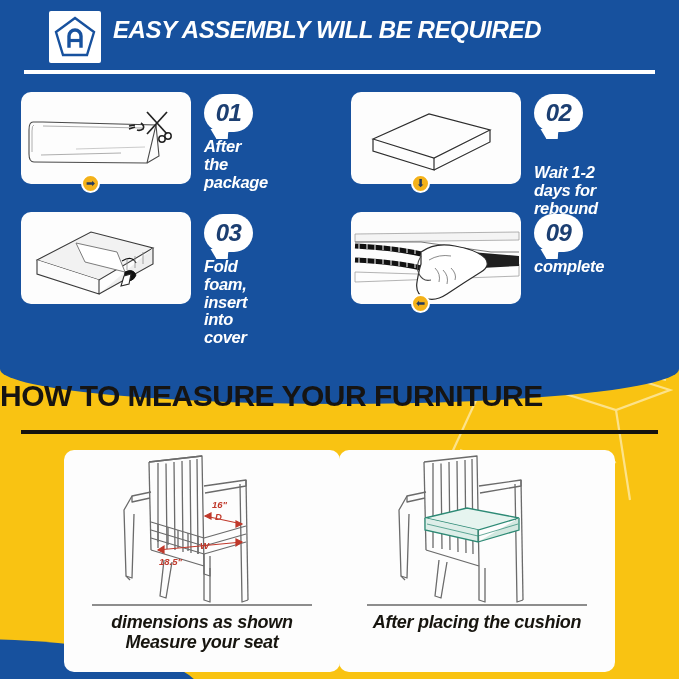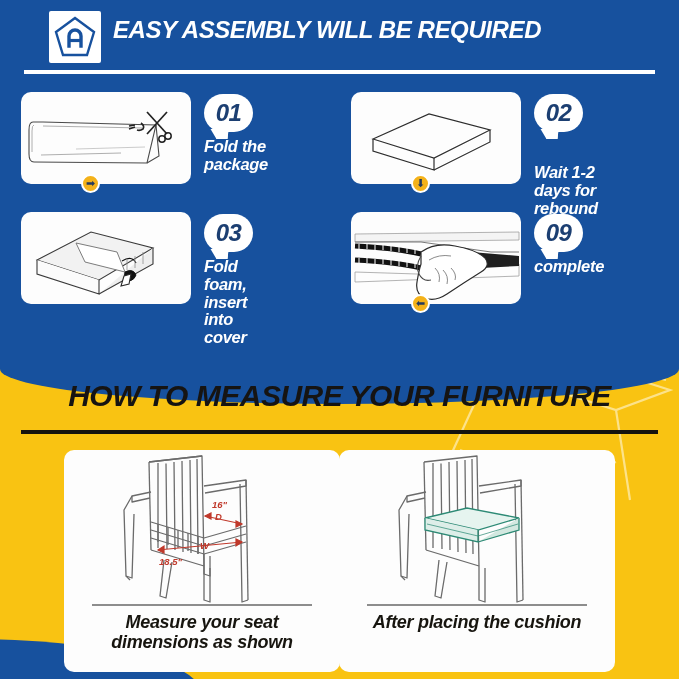--- a/index.html
+++ b/index.html
@@ -85,22 +85,21 @@
   #bg-chair-art{ position:absolute; left:420px; top:20px; z-index:1; }
   #bottom-left-swoosh{
     position:absolute; left:-30px; top:639px; width:230px; height:90px;
     background:#17519e;
     border-top-right-radius:100% 52px;
     z-index:1;
   }
 
   #measure-title{
     position:absolute; left:0; top:379px; width:679px;
-    text-align:center;
-    font-size:30px; font-weight:bold; font-style:italic;
+    font-size:30px; font-weight:bold; 
     color:#161412; letter-spacing:-0.5px;
     z-index:3;
   }
   #measure-rule{
     position:absolute; left:21px; top:430px; width:637px; height:4px;
     background:#16130e; z-index:3;
   }
 
   .panel{
     position:absolute; top:450px; width:276px; height:222px;
@@ -153,21 +152,21 @@
         <path d="M114 33 l-6 1 m6 1 l-6 2" stroke="#222" stroke-width="1.5" fill="none"></path>
         <line x1="126" y1="20" x2="146" y2="42" stroke="#222" stroke-width="1.7"></line>
         <line x1="146" y1="20" x2="126" y2="42" stroke="#222" stroke-width="1.7"></line>
         <circle cx="147" cy="44" r="3.2" fill="none" stroke="#222" stroke-width="1.5"></circle>
         <circle cx="141" cy="47" r="3.2" fill="none" stroke="#222" stroke-width="1.5"></circle>
       </svg>
     </div>
     <div class="arrow-badge" style="left:60px; top:82px;">➡</div>
     <div class="num-bubble" style="left:183px; top:2px;">01</div>
     <div class="step-text" style="left:183px; top:46px;">
-      <div>Fold the</div>
+      <div>After the</div>
       <div>package</div>
     </div>
   </div>
 
   <div class="step" style="left:351px; top:92px;">
     <div class="step-card">
       <svg width="170" height="92" viewBox="0 0 170 92">
         <polygon points="22,47 78,22 139,38 83,66" fill="none" stroke="#2d2d2d" stroke-width="1.2"></polygon>
         <polyline points="22,47 22,59 83,78 83,66" fill="none" stroke="#2d2d2d" stroke-width="1.2"></polyline>
         <polyline points="83,78 139,50 139,38" fill="none" stroke="#2d2d2d" stroke-width="1.2"></polyline>
@@ -298,22 +297,22 @@
     </g>
     <g fill="#c0392b" font-family="Liberation Sans" font-size="9.5" font-weight="bold" font-style="italic">
       <text x="148" y="58">16"</text>
       <text x="151" y="70">D</text>
       <text x="136" y="99">W</text>
       <text x="95" y="115">18.5"</text>
     </g>
   </svg>
   <div class="panel-divider"></div>
   <div class="panel-caption">
+    <div>dimensions as shown</div>
     <div>Measure your seat</div>
-    <div>dimensions as shown</div>
   </div>
 </div>
 
 <div class="panel" id="panel-right">
   <svg class="panel-art" width="276" height="155" viewBox="0 0 276 155">
     <g fill="none" stroke="#6b6b6b" stroke-width="1.3" stroke-linejoin="round">
       <path d="M85 12 L138 6 L140 116"></path>
       <path d="M85 12 L87 100"></path>
       <path d="M94 13 L94 98 M102 13.5 L103 99 M110 12 L111 100 M118 11 L119 102 M126 10 L127 103 M133 9 L134 104"></path>
       <path d="M87 100 L140 116"></path>

